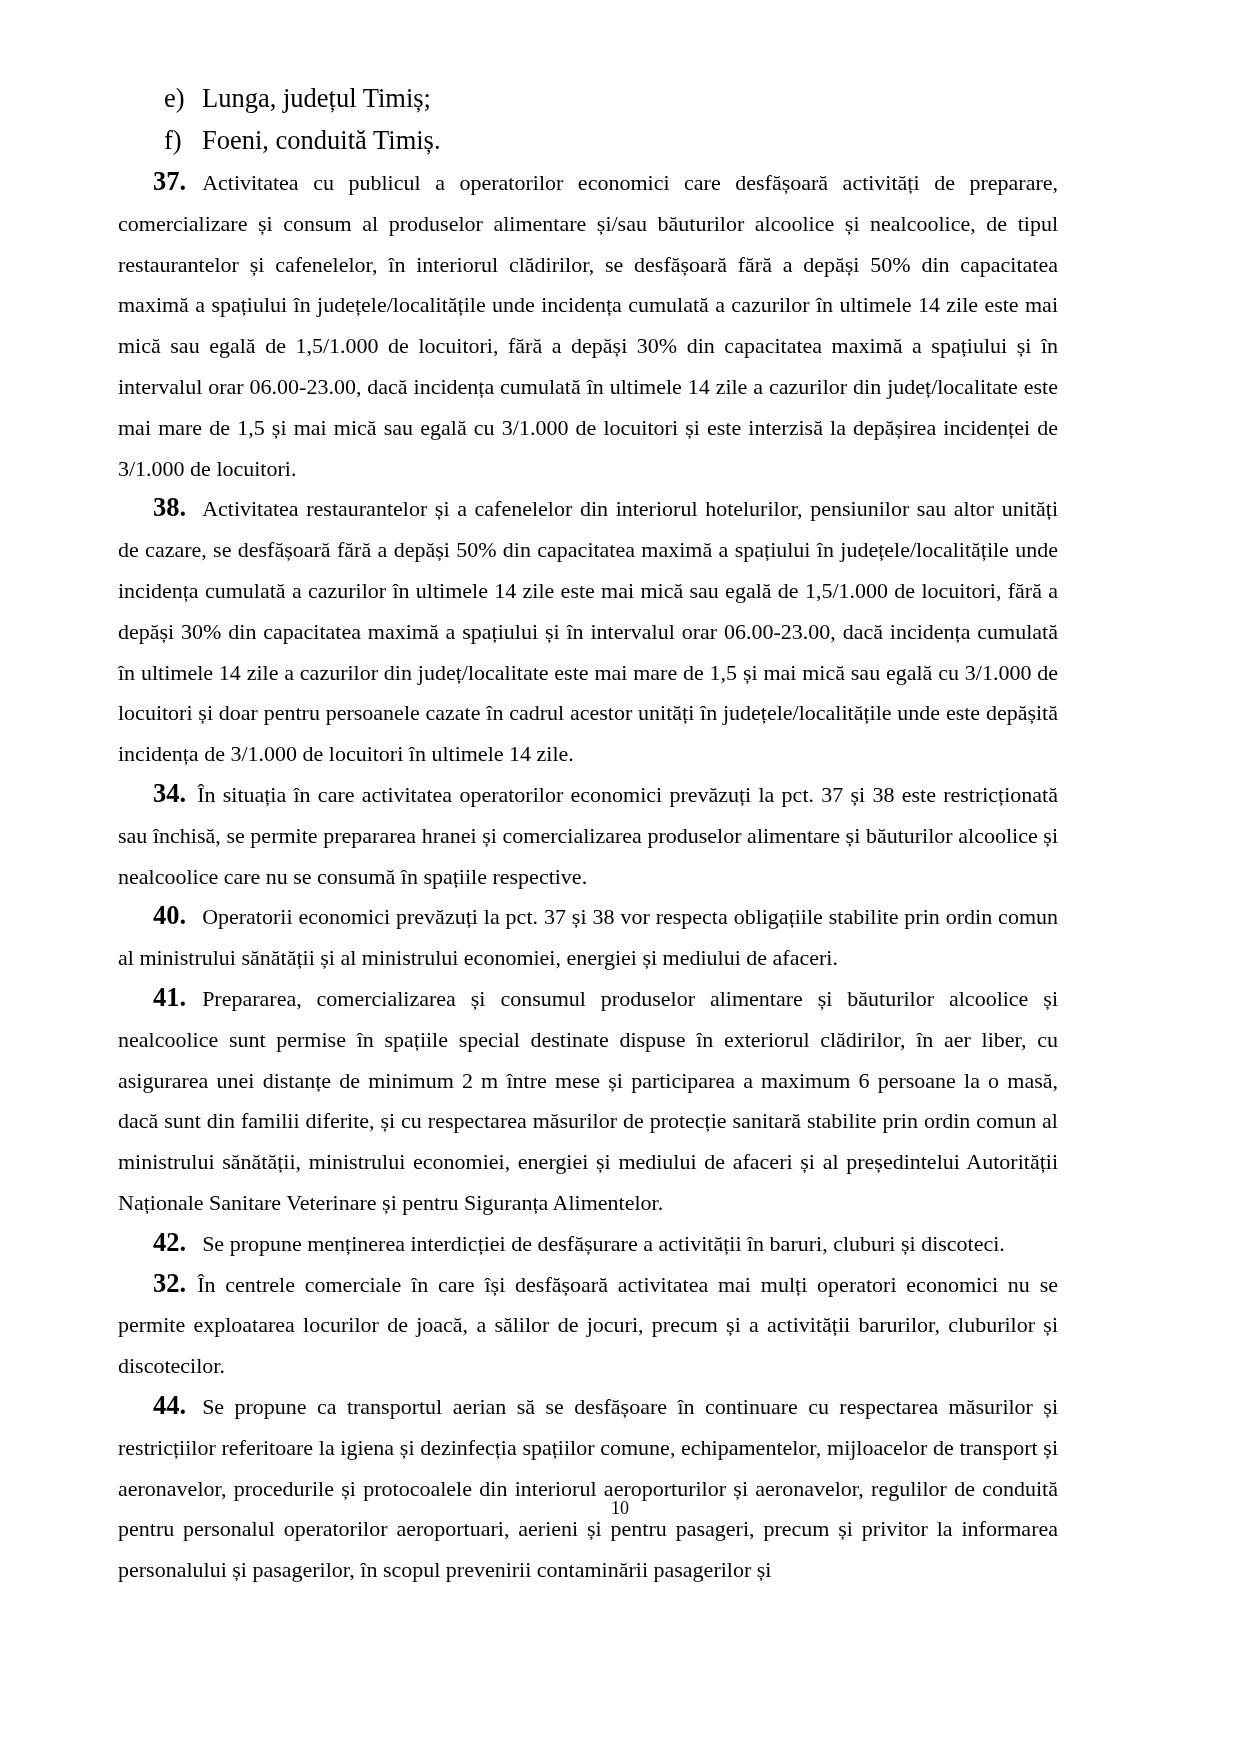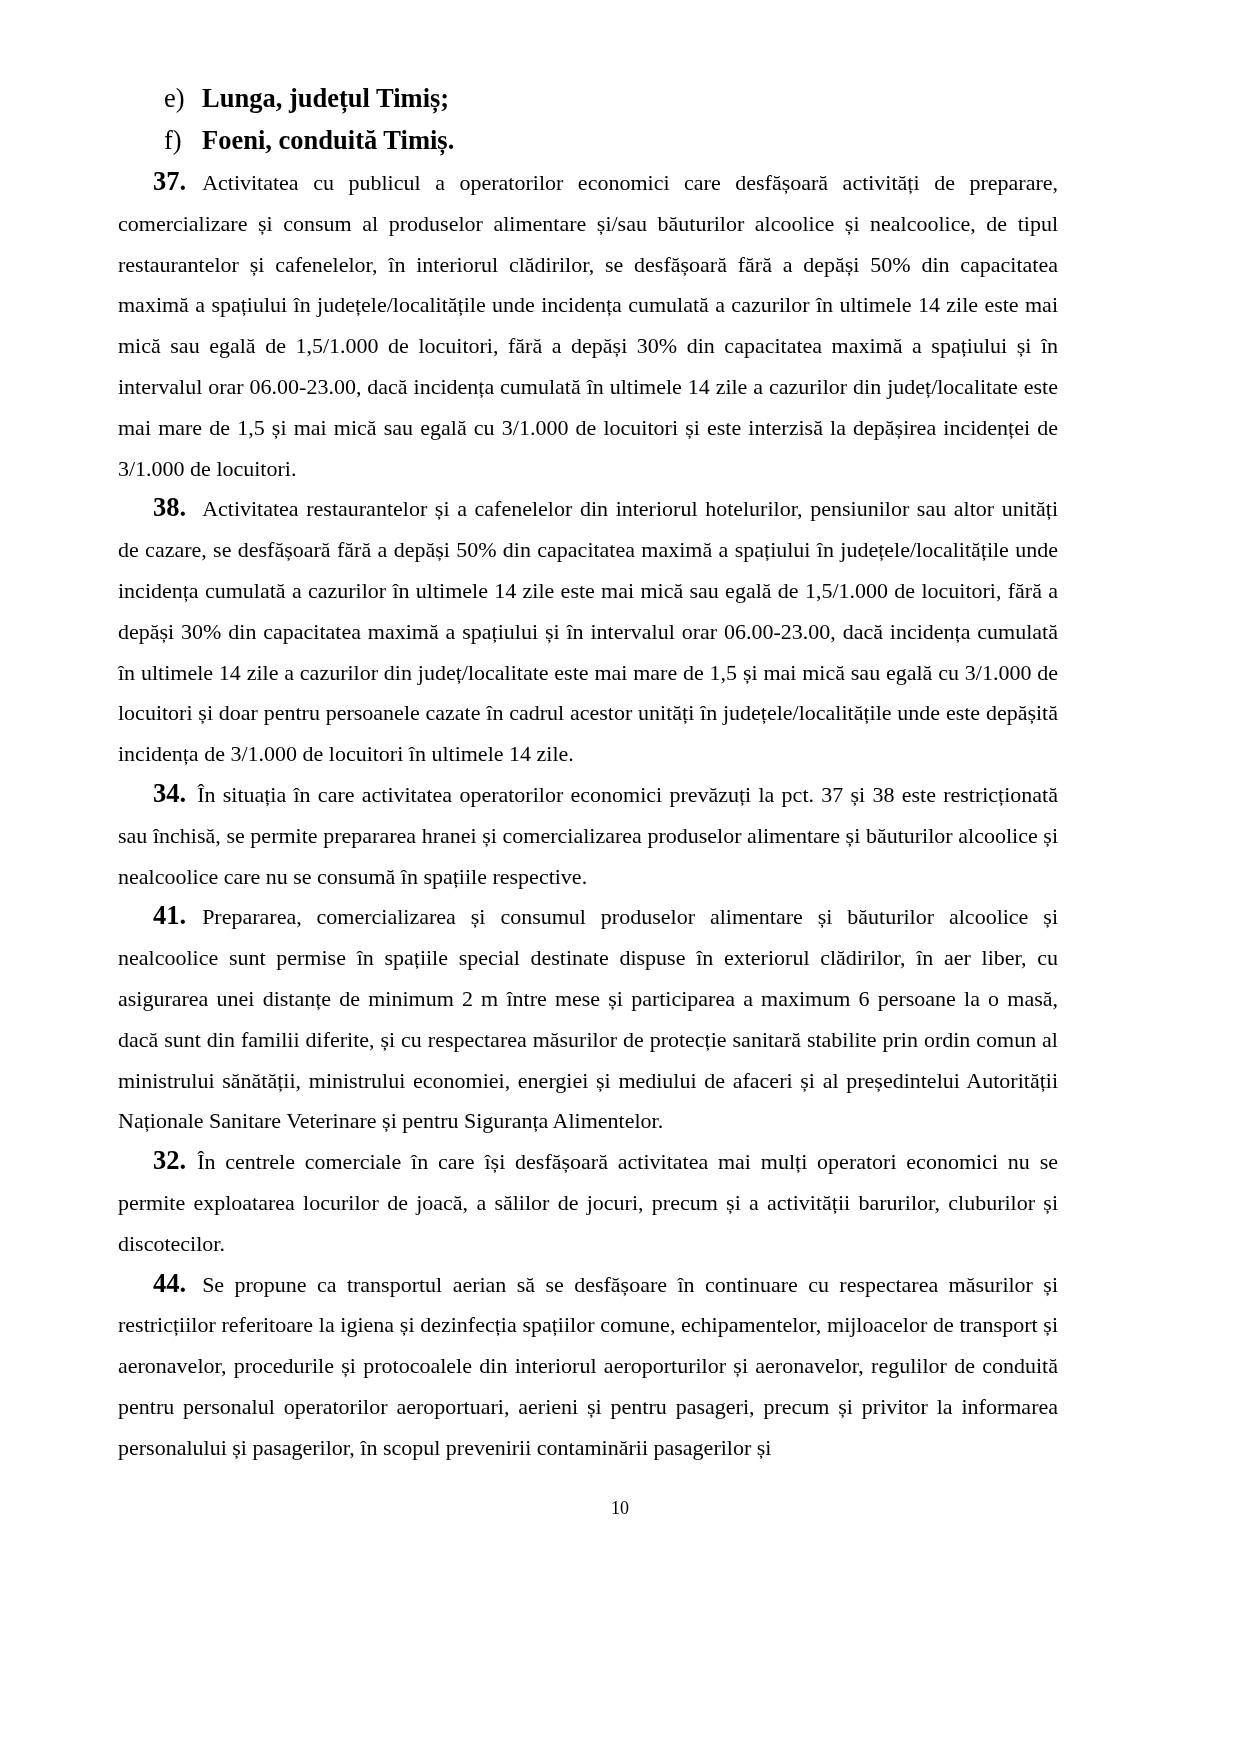--- a/index.html
+++ b/index.html
@@ -41,21 +41,20 @@
     line-height: 40px;
     padding-left: 46px;
   }
   .sublist-marker {
     width: 38px;
     flex: 0 0 38px;
   }
   .sublist-text {
     flex: 1 1 auto;
     white-space: nowrap;
-    font-weight: bold;
   }
   .para {
     margin: 0;
     font-size: 26.5px;
     line-height: 39.8px;
     text-align: justify;
     text-justify: inter-word;
     text-indent: 0;
     hyphens: none;
   }
@@ -103,23 +102,25 @@
         <span class="sublist-text">Foeni, conduită Timiș.</span>
       </li>
     </ul>
 
     <p class="para"><span class="para-num">37.</span><span class="para-num-gap"></span><span class="p-body">Activitatea cu publicul a operatorilor economici care desfășoară activități de preparare, comercializare și consum al produselor alimentare și/sau băuturilor alcoolice și nealcoolice, de tipul restaurantelor și cafenelelor, în interiorul clădirilor, se desfășoară fără a depăși 50% din capacitatea maximă a spațiului în județele/localitățile unde incidența cumulată a cazurilor în ultimele 14 zile este mai mică sau egală de 1,5/1.000 de locuitori, fără a depăși 30% din capacitatea maximă a spațiului și în intervalul orar 06.00-23.00, dacă incidența cumulată în ultimele 14 zile a cazurilor din județ/localitate este mai mare de 1,5 și mai mică sau egală cu 3/1.000 de locuitori și este interzisă la depășirea incidenței de 3/1.000 de locuitori.</span></p>
 
     <p class="para"><span class="para-num">38.</span><span class="para-num-gap"></span><span class="p-body">Activitatea restaurantelor și a cafenelelor din interiorul hotelurilor, pensiunilor sau altor unități de cazare, se desfășoară fără a depăși 50% din capacitatea maximă a spațiului în județele/localitățile unde incidența cumulată a cazurilor în ultimele 14 zile este mai mică sau egală de 1,5/1.000 de locuitori, fără a depăși 30% din capacitatea maximă a spațiului și în intervalul orar 06.00-23.00, dacă incidența cumulată în ultimele 14 zile a cazurilor din județ/localitate este mai mare de 1,5 și mai mică sau egală cu 3/1.000 de locuitori și doar pentru persoanele cazate în cadrul acestor unități în județele/localitățile unde este depășită incidența de 3/1.000 de locuitori în ultimele 14 zile.</span></p>
 
     <p class="para"><span class="para-num">34.</span><span class="para-num-gap tight"></span><span class="p-body">În situația în care activitatea operatorilor economici prevăzuți la pct. 37 și 38 este restricționată sau închisă, se permite prepararea hranei și comercializarea produselor alimentare și băuturilor alcoolice și nealcoolice care nu se consumă în spațiile respective.</span></p>
 
+    <p class="para"><span class="para-num">40.</span><span class="para-num-gap"></span><span class="p-body">Operatorii economici prevăzuți la pct. 37 și 38 vor respecta obligațiile stabilite prin ordin comun al ministrului sănătății și al ministrului economiei, energiei și mediului de afaceri.</span></p>
 
     <p class="para"><span class="para-num">41.</span><span class="para-num-gap"></span><span class="p-body">Prepararea, comercializarea și consumul produselor alimentare și băuturilor alcoolice și nealcoolice sunt permise în spațiile special destinate dispuse în exteriorul clădirilor, în aer liber, cu asigurarea unei distanțe de minimum 2 m între mese și participarea a maximum 6 persoane la o masă, dacă sunt din familii diferite, și cu respectarea măsurilor de protecție sanitară stabilite prin ordin comun al ministrului sănătății, ministrului economiei, energiei și mediului de afaceri și al președintelui Autorității Naționale Sanitare Veterinare și pentru Siguranța Alimentelor.</span></p>
 
+    <p class="para"><span class="para-num">42.</span><span class="para-num-gap"></span><span class="p-body">Se propune menținerea interdicției de desfășurare a activității în baruri, cluburi și discoteci.</span></p>
 
     <p class="para"><span class="para-num">32.</span><span class="para-num-gap tight"></span><span class="p-body">În centrele comerciale în care își desfășoară activitatea mai mulți operatori economici nu se permite exploatarea locurilor de joacă, a sălilor de jocuri, precum și a activității barurilor, cluburilor și discotecilor.</span></p>
 
     <p class="para"><span class="para-num">44.</span><span class="para-num-gap"></span><span class="p-body">Se propune ca transportul aerian să se desfășoare în continuare cu respectarea măsurilor și restricțiilor referitoare la igiena și dezinfecția spațiilor comune, echipamentelor, mijloacelor de transport și aeronavelor, procedurile și protocoalele din interiorul aeroporturilor și aeronavelor, regulilor de conduită pentru personalul operatorilor aeroportuari, aerieni și pentru pasageri, precum și privitor la informarea personalului și pasagerilor, în scopul prevenirii contaminării pasagerilor și</span></p>
 
   </div>
 
   <div class="page-number">10</div>
 
 </div>

